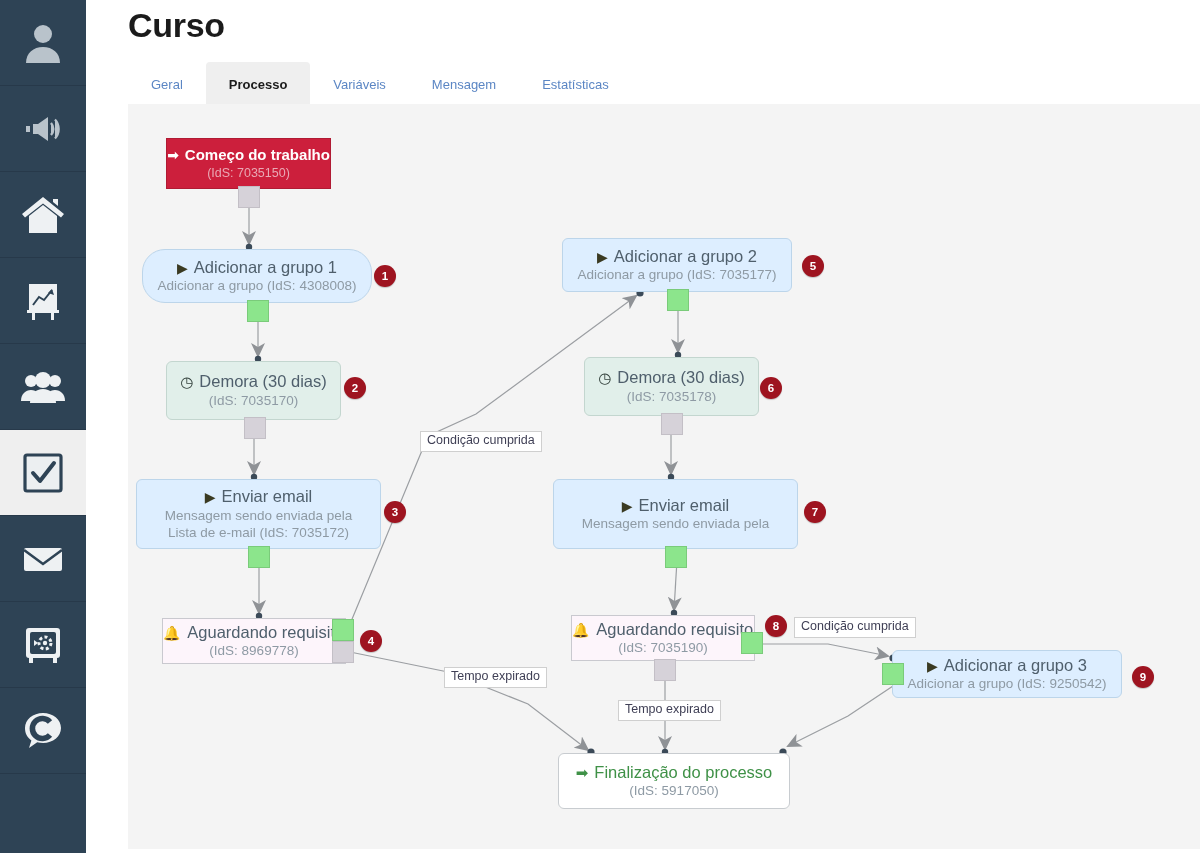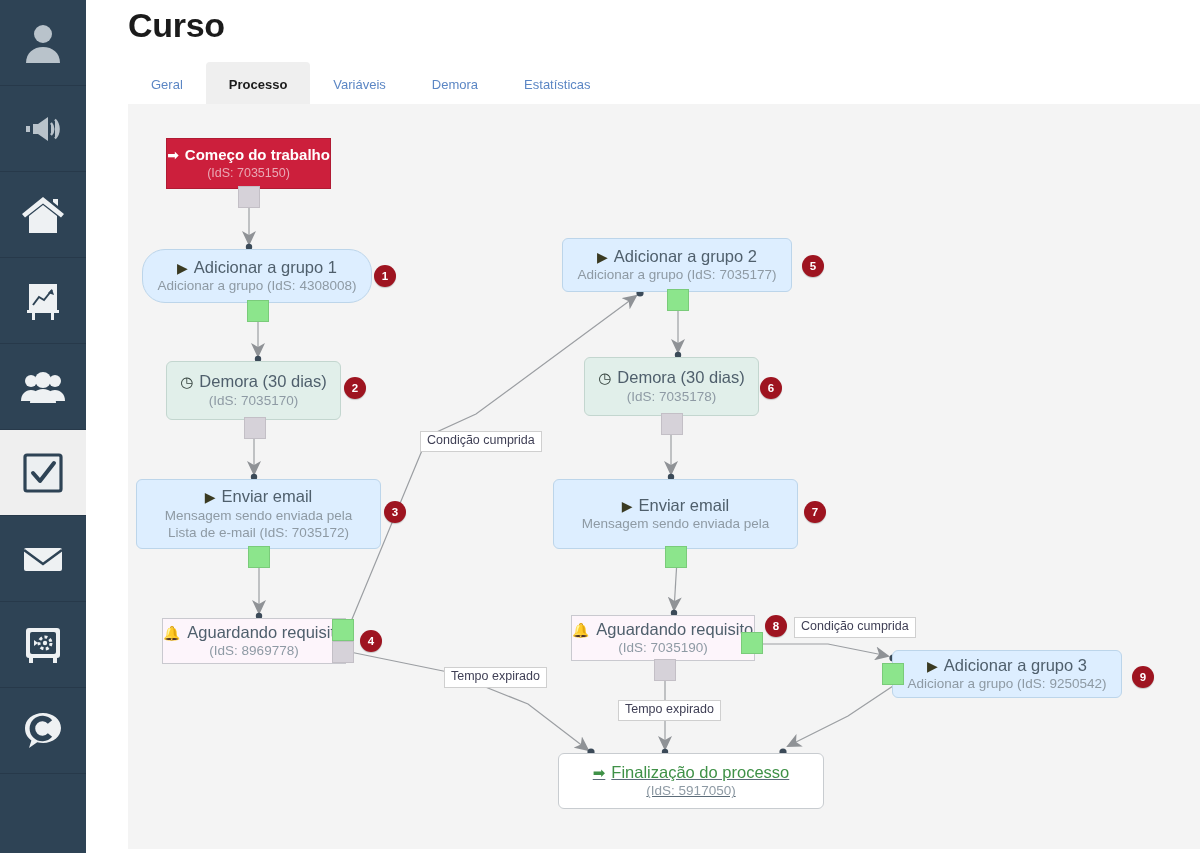--- a/index.html
+++ b/index.html
@@ -206,21 +206,21 @@
   </div>
 
   <div id="main">
 
     <div id="page-title">Curso</div>
 
     <div id="tabs">
       <div class="tab">Geral</div>
       <div class="tab active">Processo</div>
       <div class="tab">Variáveis</div>
-      <div class="tab">Demora</div>
+      <div class="tab">Mensagem</div>
       <div class="tab">Estatísticas</div>
     </div>
 
     <div id="canvas">
 
       <svg id="edges" viewBox="0 0 1072 745">
         <defs>
           <marker id="ah" markerWidth="16" markerHeight="14" refX="13" refY="7" orient="auto" markerUnits="userSpaceOnUse">
             <path d="M0,0 L15,7 L0,14 L4,7 Z" fill="#8f9296"></path>
           </marker>
@@ -337,20 +337,20 @@
       <div class="port port-gray" style="left:526px;top:555px;"></div>
       <div class="badge" style="left:637px;top:511px;">8</div>
 
       <div class="node n-action rounded" style="left:764px;top:546px;width:230px;height:48px;">
         <div class="ttl"><span class="glyph glyph-play">▶</span><span>Adicionar a grupo 3</span></div>
         <div class="sub">Adicionar a grupo (IdS: 9250542)</div>
       </div>
       <div class="port port-green" style="left:754px;top:559px;"></div>
       <div class="badge" style="left:1004px;top:562px;">9</div>
 
-      <div class="node n-end rounded" style="left:430px;top:649px;width:266px;height:56px;text-decoration:underline;">
+      <div class="node n-end rounded" style="left:430px;top:649px;width:232px;height:56px;">
         <div class="ttl"><span class="glyph glyph-end">➡</span><span>Finalização do processo</span></div>
         <div class="sub">(IdS: 5917050)</div>
       </div>
 
     </div>
   </div>
 </div>
 
 </body></html>

